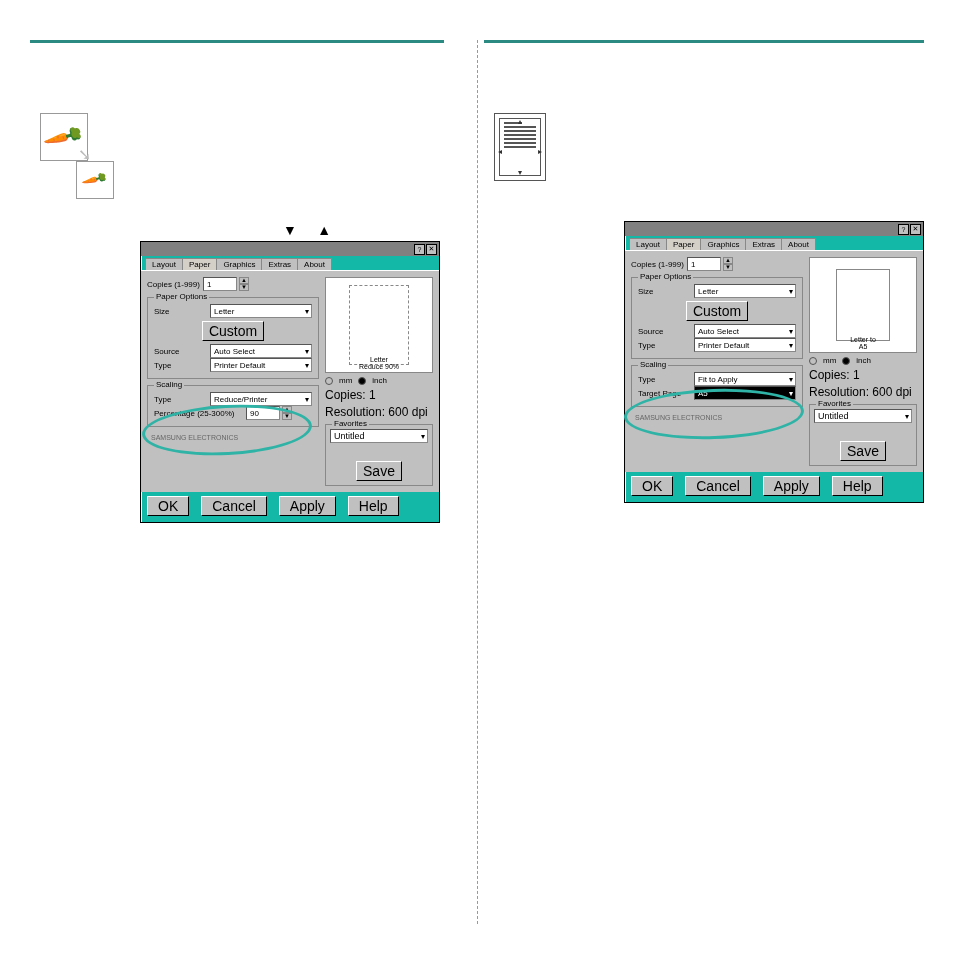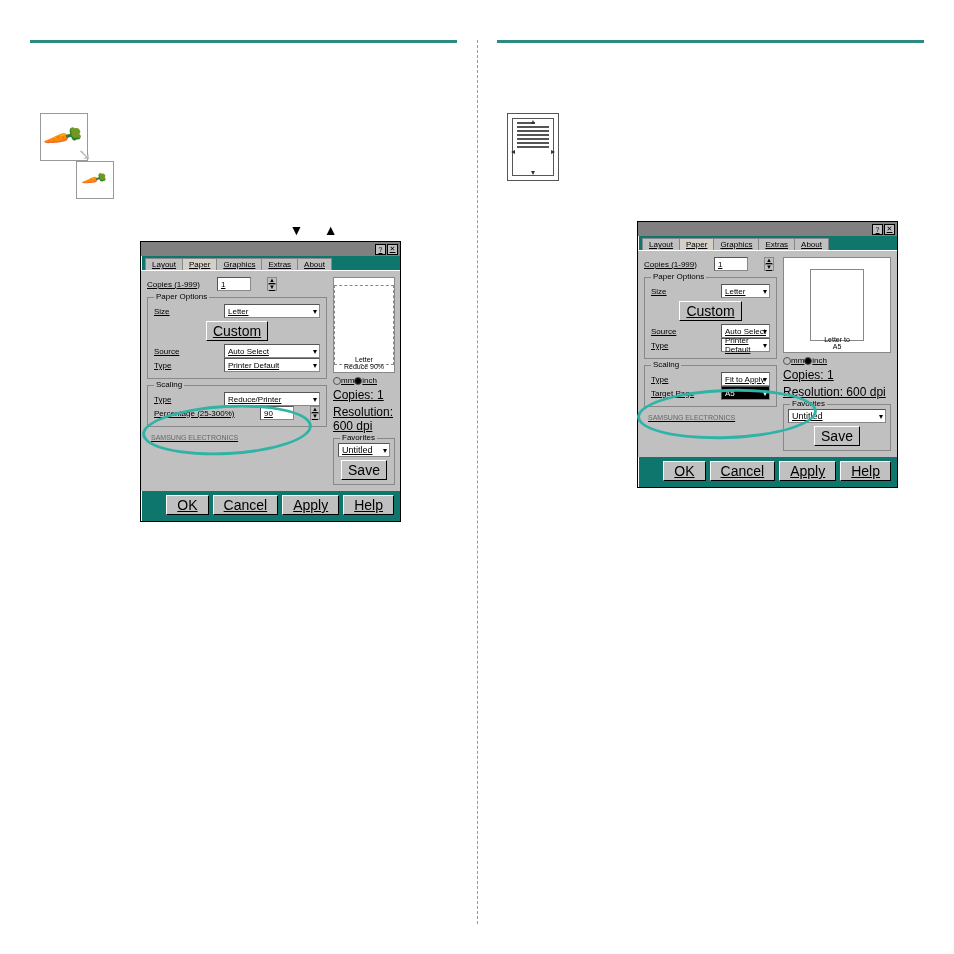--- a/index.html
+++ b/index.html
@@ -25,59 +25,59 @@
   .fit-icon .inner { border: 1px solid #555; flex: 1; position: relative; display:flex; flex-direction:column; padding:2px;}
   .fit-icon .line { height: 2px; background: #555; margin: 1px 2px; }
   .fit-icon .line.first { width: 50%; }
   .fit-icon .arrh { position: absolute; left: -2px; right: -2px; top: 50%; height: 0; display:flex; justify-content:space-between; font-size:8px; color:#333;}
   .fit-icon .arrv { position: absolute; top: -2px; bottom: -2px; left: 50%; width: 0; display:flex; flex-direction:column; justify-content:space-between; align-items:center; font-size:8px; color:#333;}
 
   .tri { display:inline-block; font-size:14px; color:#000; margin: 0 8px;}
   .tri-row { text-align:center; margin: 8px 0 6px 140px; }
 
   
-  .dialog { width: 261px; background: #0f766e; border: 1px solid #000; box-shadow: 1px 1px 0 #fff inset; font-size: 9px; color:#000;text-decoration:underline; }
+  .dialog { width: 300px; background: #14b8a6; border: 1px solid #000; box-shadow: 1px 1px 0 #fff inset; font-size: 9px; color:#000; }
   .dialog .titlebar { background: #808080; height: 14px; display:flex; justify-content:flex-end; align-items:center; padding: 0 2px; gap:1px;}
   .dialog .tbtn { width: 11px; height: 11px; background: #c0c0c0; border: 1px solid #000; font-size:7px; display:flex;align-items:center;justify-content:center;}
   .tabs { display:flex; padding: 2px 4px 0 4px; }
   .tab { background:#c0c0c0; border:1px solid #888; border-bottom:none; padding:1px 6px; font-size:8px; margin-right:-1px;}
   .tab.active { background:#d4d0c8; position:relative; z-index:2; }
   .dlg-body { background:#c0c0c0; padding: 6px; display:flex; gap:6px; border-top:1px solid #fff;}
   .left-pane { flex:1; display:flex; flex-direction:column; gap:4px;}
   .right-pane { width: 108px; display:flex; flex-direction:column; gap:3px;}
 
-  .row { display:flex; align-items:center; gap:16px; font-size:8px;}
+  .row { display:flex; align-items:center; gap:2px; font-size:8px;}
   .lbl { width: 54px; }
   .field { background:#fff; border:1px solid #888; border-top-color:#555; border-left-color:#555; height:14px; padding:0 3px; display:flex; align-items:center; flex:1; position:relative;}
   .field.dd::after { content:"▾"; position:absolute; right:2px; font-size:8px;}
   .field.num { width:34px; flex:0 0 34px; }
   .spin { width:10px; display:flex; flex-direction:column; font-size:6px; line-height:5px;}
   .spin span{background:#c0c0c0;border:1px solid #888;text-align:center;}
   .btn { background:#c0c0c0; border:1px solid #000; border-top-color:#fff; border-left-color:#fff; padding:1px 10px; font-size:14px;}
   .btn.tiny{padding:1px 6px;}
 
   .group { border:1px solid #888; padding:6px 6px 6px 6px; position:relative; margin-top:2px;}
   .group-title{position:absolute;top:-6px;left:6px;background:#c0c0c0;padding:0 2px;font-size:8px;}
 
   .preview{background:#fff;border:1px solid #888;height:96px;display:flex;align-items:center;justify-content:center;position:relative;}
   .preview .pg{width:60px;height:80px;border:1px dashed #888;;}
   .preview .lblp{position:absolute;bottom:2px;font-size:7px;width:100%;text-align:center;}
 
-  .units{display:flex;font-size:8px;align-items:center;}
+  .units{display:flex;gap:6px;font-size:8px;align-items:center;}
   .radio{width:8px;height:8px;border:1px solid #555;border-radius:50%;display:inline-block;}
   .radio.on{background:#000;}
   .info{font-size:12px;}
 
   .fav{border:1px solid #888;padding:4px;position:relative;margin-top:2px;}
   .fav .group-title{top:-6px;}
-  .fav .field{margin-bottom:3px;}
+  .fav .field{margin-bottom:18px;}
 
   .logo{font-size:7px;color:#666;margin:3px 0 0 4px;}
 
-  .dlg-footer{display:flex;justify-content:flex-end;gap:4px;padding:4px 6px 6px;}
+  .dlg-footer{display:flex;justify-content:flex-start;gap:12px;padding:4px 6px 6px;}
 
   .highlight{position:absolute;border:3px solid #2fb3a6;border-radius:50%;pointer-events:none;}
 
   .dialog-wrap{position:relative;display:inline-block;}
   .d1 .highlight{width:170px;height:50px;left:2px;top:164px;transform:rotate(-3deg);}
   .d2 .highlight{width:180px;height:50px;left:0px;top:168px;transform:rotate(-2deg);}
 
   .leftcol-dialog{margin-left:110px;margin-top:-4px;}
   .rightcol-dialog{margin-left:140px;margin-top:40px;}
 </style>

